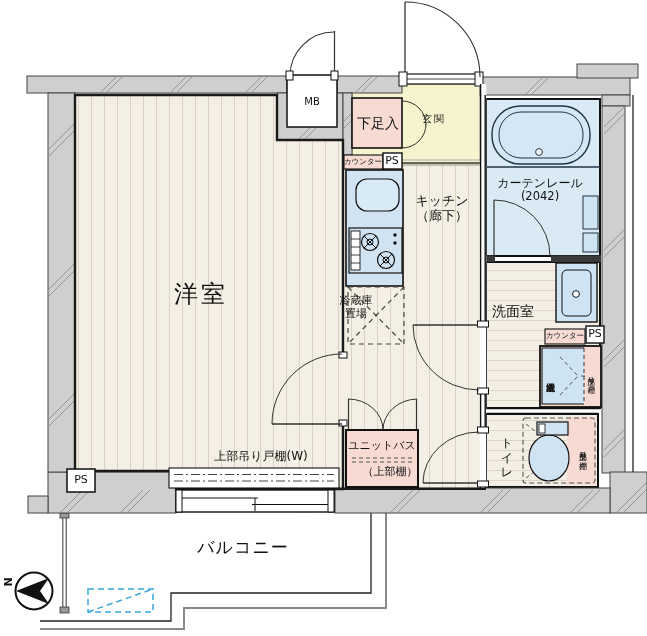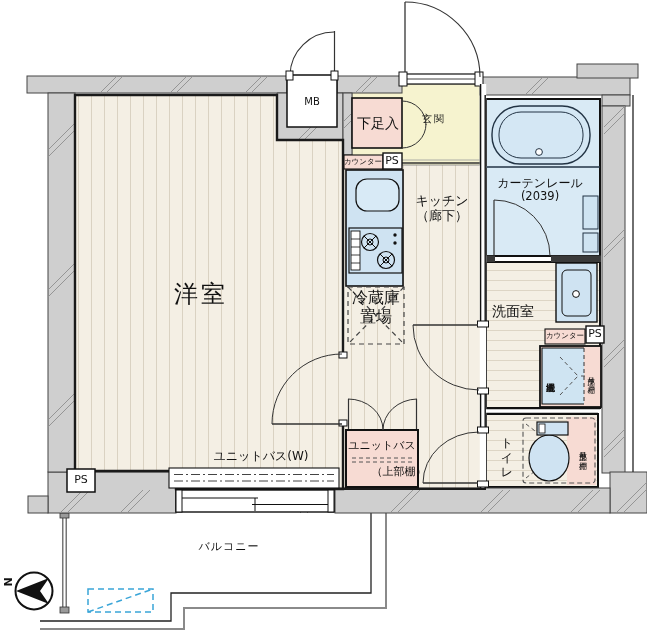--- a/index.html
+++ b/index.html
@@ -314,48 +314,48 @@
 
 <div class="lbl" style="left:442px;top:208px;font-size:13px">
   <div>キッチン</div>
   <div>（廊下）</div>
 </div>
 
 <div class="lbl" style="left:434px;top:119px;font-size:10px;letter-spacing:2px">玄関</div>
 
 <div class="lbl" style="left:540px;top:190px;font-size:12px">
   <div>カーテンレール</div>
-  <div style="font-size:11.5px">(2039)</div>
+  <div style="font-size:11.5px">(2042)</div>
 </div>
 
 <div class="lbl" style="left:513px;top:311px;font-size:14px">洗面室</div>
 
 <div class="lbl vert" style="left:507px;top:451px;font-size:12px">トイレ</div>
 
 <div class="lbl" style="left:382px;top:446px;font-size:11px">ユニットバス</div>
-<div class="lbl" style="left:399px;top:472px;font-size:11px">（上部棚）</div>
+<div class="lbl" style="left:390px;top:472px;font-size:11px">（上部棚）</div>
 
 <div class="lbl" style="left:378px;top:123px;font-size:14px">下足入</div>
 
-<div class="lbl" style="left:376px;top:308px;font-size:16px">
+<div class="lbl" style="left:356px;top:308px;font-size:11px">
   <div>冷蔵庫</div>
   <div>置場</div>
 </div>
 
 <div class="lbl vert" style="left:550px;top:376px;font-size:9px;letter-spacing:0">洗濯機置場</div>
 <div class="lbl vert" style="left:591px;top:376px;font-size:7.5px;letter-spacing:0">上部吊り戸棚</div>
 <div class="lbl vert" style="left:582px;top:451px;font-size:8px;letter-spacing:0">上部吊り戸棚</div>
 
 <div class="lbl" style="left:363px;top:162px;font-size:7.5px">カウンター</div>
 <div class="lbl" style="left:565px;top:336px;font-size:7.5px">カウンター</div>
 
 <div class="lbl" style="left:392px;top:161px;font-size:11px">PS</div>
 <div class="lbl" style="left:595px;top:334px;font-size:11px">PS</div>
 <div class="lbl" style="left:81px;top:480px;font-size:11px">PS</div>
 
 <div class="lbl" style="left:312px;top:102px;font-size:10px">MB</div>
 
-<div class="lbl" style="left:261px;top:456px;font-size:12px">ユニットバス(W)</div>
-
-<div class="lbl" style="left:229px;top:547px;font-size:11px;letter-spacing:1px">バルコニー</div>
+<div class="lbl" style="left:261px;top:456px;font-size:12px">上部吊り戸棚(W)</div>
+
+<div class="lbl" style="left:243px;top:547px;font-size:17px;letter-spacing:1px">バルコニー</div>
 
 <div class="lbl north-n" style="left:9px;top:582px;font-size:11px;font-weight:bold">N</div>
 </div>
 
 </body></html>

